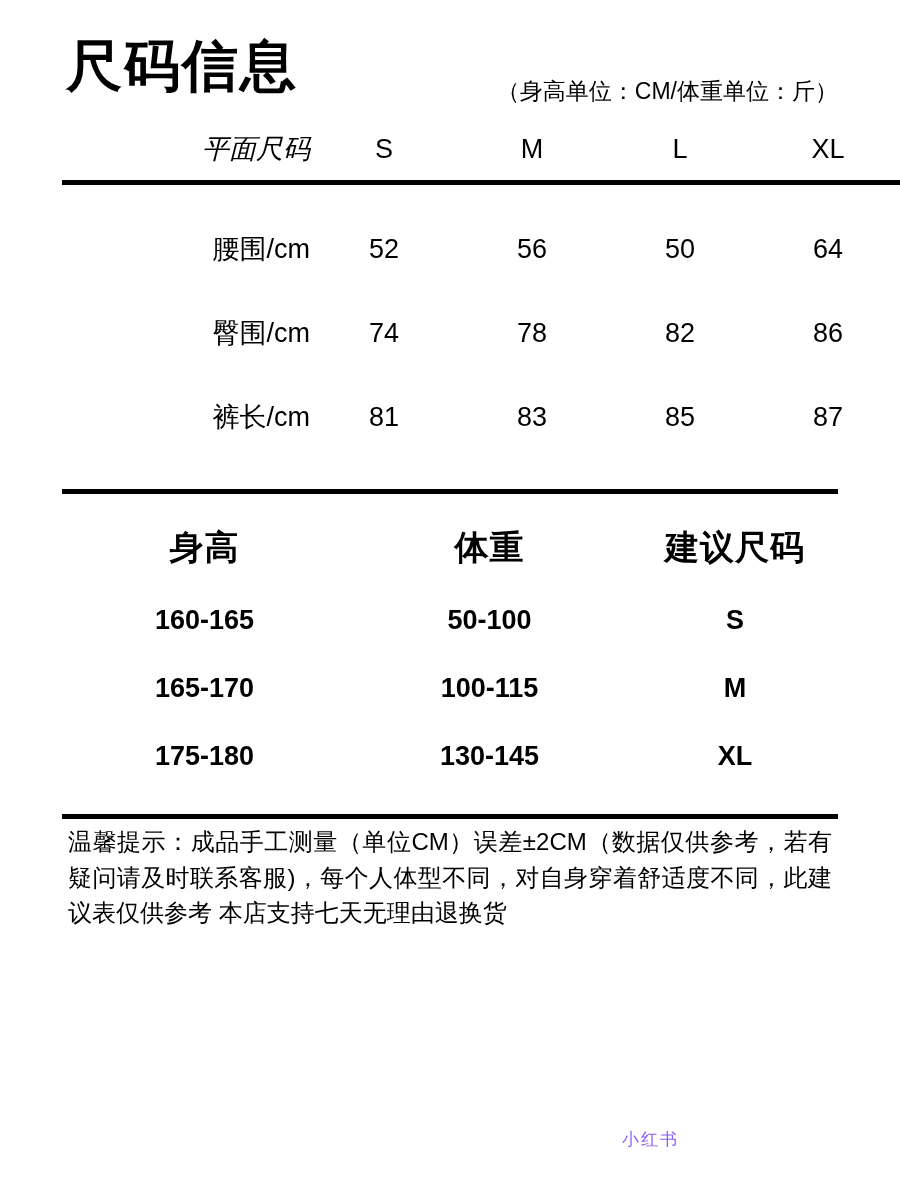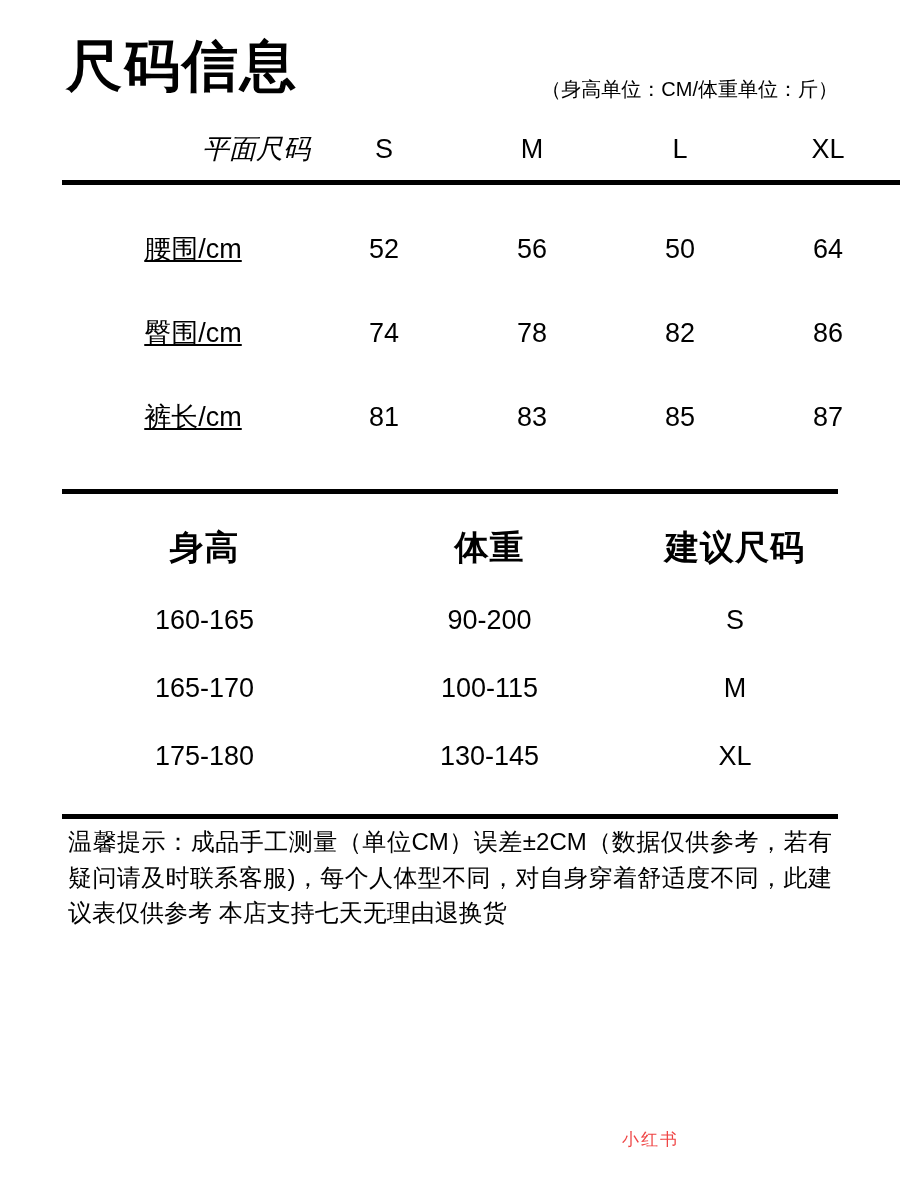--- a/index.html
+++ b/index.html
@@ -35,21 +35,21 @@
     font-size: 56px;
     font-weight: bold;
     letter-spacing: 2px;
     line-height: 1;
     white-space: nowrap;
   }
   .unit-note {
     position: absolute;
     right: 0px;
     top: 76px;
-    font-size: 20px;
+    font-size: 23px;
     font-weight: normal;
     white-space: nowrap;
   }
 
   
   .size-table {
     width: 100%;
     border-collapse: collapse;
     table-layout: fixed;
   }
@@ -76,23 +76,22 @@
     height: 0;
   }
   .rule-thick {
     border-top: 5px solid #000;
   }
   .size-table tbody td {
     height: 84px;
     vertical-align: middle;
   }
   .size-table tbody td.label {
-    text-align: center;
+    text-align: right;
     padding-left: 14px;
-    text-decoration: underline;
   }
   .spacer-top td { height: 22px; }
 
   .divider-thick {
     border-top: 5px solid #000;
     margin: 0;
   }
   .gap-after-table { height: 30px; }
 
   
@@ -108,21 +107,21 @@
   .rec-table th {
     font-size: 34px;
     font-weight: bold;
     text-align: center;
     height: 74px;
     vertical-align: middle;
     letter-spacing: 1px;
   }
   .rec-table td {
     font-size: 27px;
-    font-weight: normal;
+    font-weight: bold;
     text-align: center;
     height: 66px;
     vertical-align: middle;
   }
 
   .gap-after-rec { height: 24px; }
 
   
   .note {
     margin-top: 5px;
@@ -130,21 +129,21 @@
     line-height: 1.48;
     text-align: justify;
     padding: 0 6px;
   }
 
   .watermark {
     position: absolute;
     left: 622px;
     top: 1128px;
     font-size: 17px;
-    color: #ef4444;
+    color: #8b5cf6;
     letter-spacing: 2px;
     user-select: none;
   }
 </style>
 </head>
 <body>
 
 <div class="page">
 
   <div class="header">
@@ -212,21 +211,21 @@
     <thead>
       <tr>
         <th>身高</th>
         <th>体重</th>
         <th>建议尺码</th>
       </tr>
     </thead>
     <tbody>
       <tr>
         <td>160-165</td>
-        <td>90-200</td>
+        <td>50-100</td>
         <td>S</td>
       </tr>
       <tr>
         <td>165-170</td>
         <td>100-115</td>
         <td>M</td>
       </tr>
       <tr>
         <td>175-180</td>
         <td>130-145</td>

